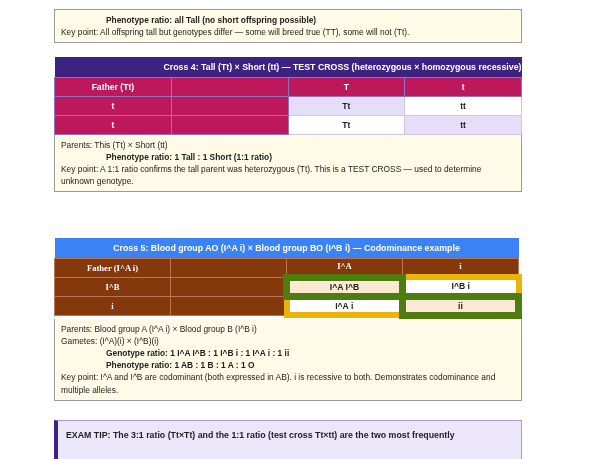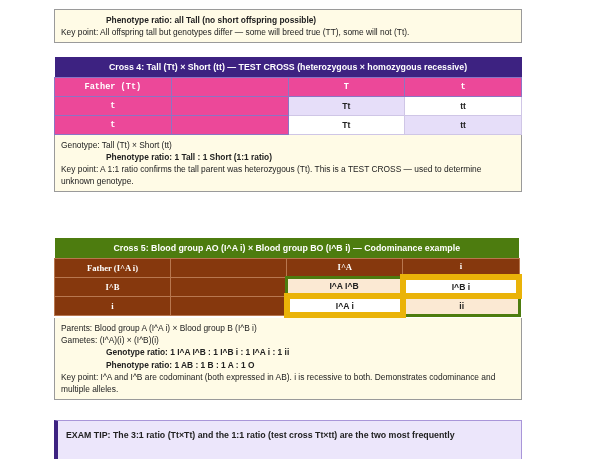--- a/index.html
+++ b/index.html
@@ -13,27 +13,27 @@
     padding: 4px 6px 4px 6px; font-size: 8.4px; line-height: 12.2px; color: #222;
   }
   .info .b { font-weight: bold; padding-left: 45px; }
   table.punnett {
     border-collapse: collapse; width: 468px; table-layout: fixed;
     font-size: 8.6px; font-weight: bold;
   }
   table.punnett td, table.punnett th {
     text-align: center; height: 19px; padding: 0; box-sizing: border-box;
   }
-  .purple .title { background: #3d2281; color: #fff; height: 20px; font-size: 8.8px; }
-  .purple th, .purple td.hdr { background: #ec4899; color: #fff; border: 1px solid #8b74c4; font-family: Liberation Mono, monospace; }
+  .purple .title { background: #3d2281; color: #fff; height: 20px; font-size: 8.8px; text-align: right; }
+  .purple th, .purple td.hdr { background: #be185d; color: #fff; border: 1px solid #8b74c4; }
   .purple td.c1 { background: #e6def9; color: #222; border: 1px solid #cfc6e6; }
   .purple td.c0 { background: #ffffff; color: #222; border: 1px solid #cfc6e6; }
-  .brown .title { background: #4d7c0f; color: #fff; height: 20px; font-size: 8.8px; }
+  .brown .title { background: #3b82f6; color: #fff; height: 20px; font-size: 8.8px; }
   .brown th, .brown td.hdr { background: #86380d; color: #fff; border: 1px solid #b8774f; font-family: Liberation Serif, serif; }
-  .brown td.c1 { background: #fbe9d3; color: #222; border: 3px solid #4d7c0f; }
+  .brown td.c1 { background: #fbe9d3; color: #222; border: 7px solid #4d7c0f; }
   .brown td.c0 { background: #ffffff; color: #222; border: 6px solid #eab308; }
   .summary {
     position: absolute; left: 54px; top: 420px; width: 468px; height: 60px;
     background: #ece6fb; border: 1px solid #a996d9; border-left: 4px solid #3d2281;
     box-sizing: border-box; padding: 8px 8px; font-size: 8.8px; line-height: 12.5px;
     font-weight: bold; color: #222;
   }
   .summary .tip { font-weight: bold; }
 </style>
 </head>
@@ -64,21 +64,21 @@
     </tr>
     <tr>
       <td class="hdr">t</td>
       <td class="hdr"></td>
       <td class="c0">Tt</td>
       <td class="c1">tt</td>
     </tr>
   </tbody>
     </table>
   <div class="info" style="border-top:none;">
-    <div>Genotype:  Tall (Tt)  ×  Short (tt)</div>
+    <div>Parents:  This (Tt)  ×  Short (tt)</div>
     <div class="b">Phenotype ratio:  1 Tall : 1 Short  (1:1 ratio)</div>
     <div>Key point: A 1:1 ratio confirms the tall parent was heterozygous (Tt). This is a TEST CROSS — used to determine unknown genotype.</div>
   </div>
 </div>
 
 <div class="wrap brown" style="top:238px;">
   <table class="punnett">
     <tbody>
         <tr>
       <td colspan="4" class="title">Cross 5: Blood group AO (I^A i) × Blood group BO (I^B i) — Codominance example</td>

